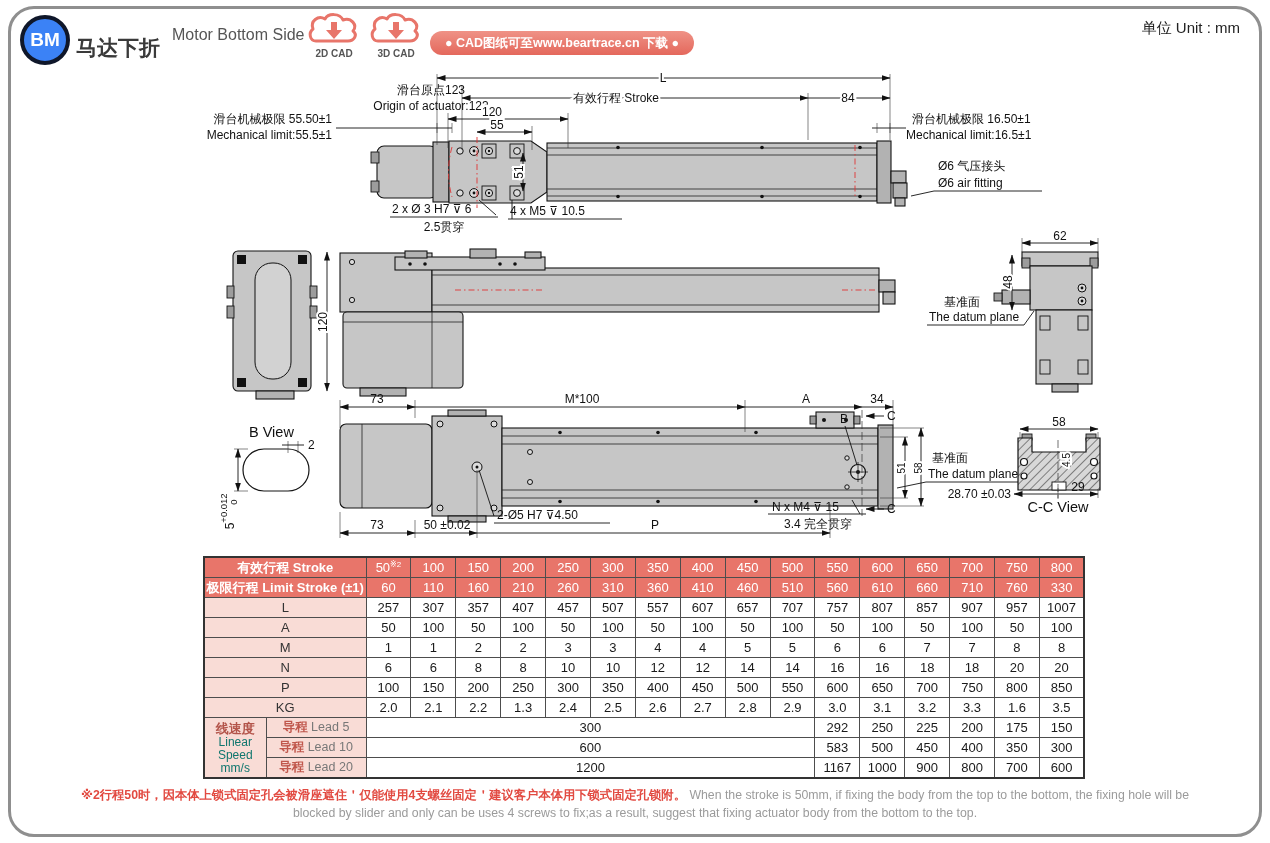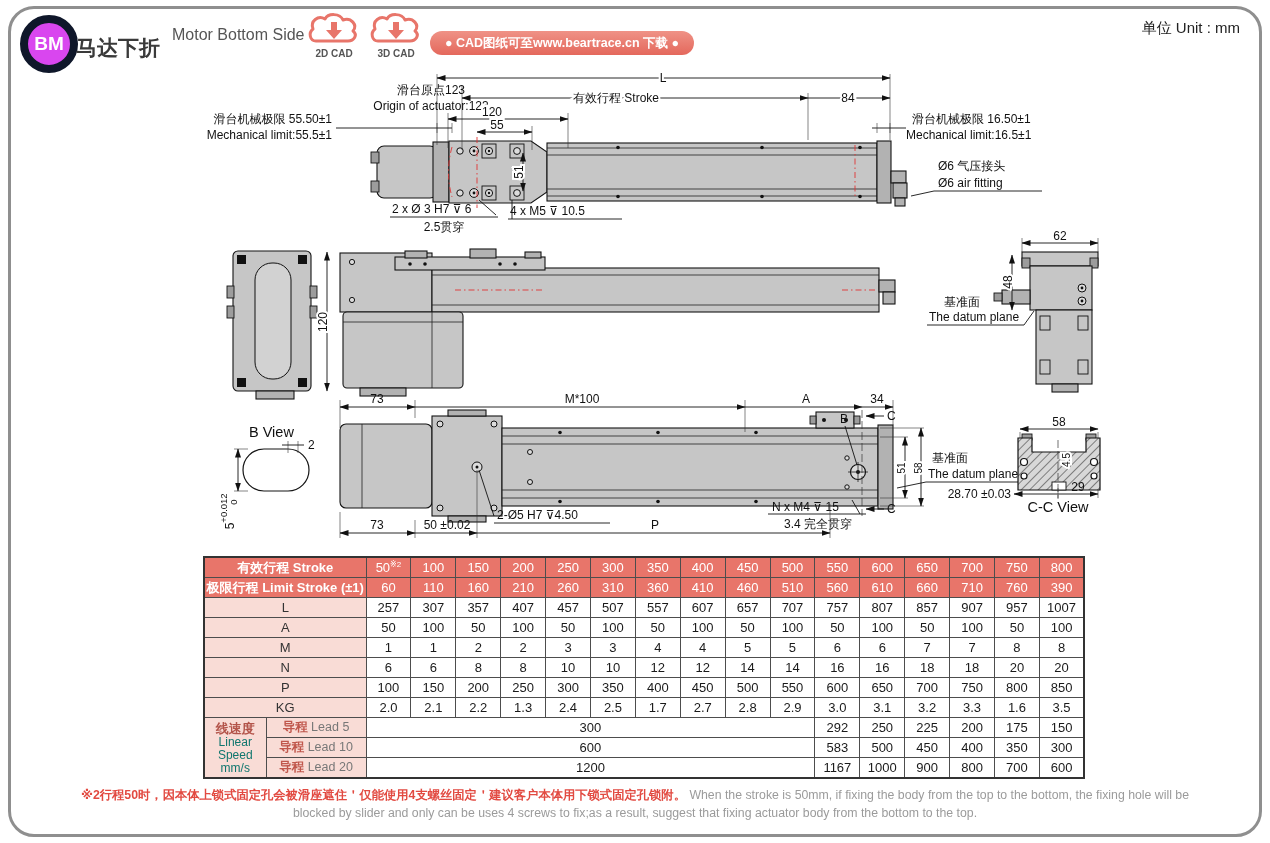--- a/index.html
+++ b/index.html
@@ -4,21 +4,21 @@
 <style>
   html,body{margin:0;padding:0;}
   body{
     width:1270px;height:843px;position:relative;background:#fff;
     font-family:"Liberation Sans","DejaVu Sans",sans-serif;color:#222;overflow:hidden;
   }
   .frame{position:absolute;left:8px;top:6px;right:8px;bottom:6px;
     border:3px solid #8f8f8f;border-radius:26px;pointer-events:none;}
   
   .badge{position:absolute;left:20px;top:15px;width:42px;height:42px;border-radius:50%;
-    background:#d946ef;border:8px solid #0f172a;color:#fff;font-weight:bold;font-size:19px;
+    background:#3b82f6;border:4px solid #0f172a;color:#fff;font-weight:bold;font-size:19px;
     display:flex;align-items:center;justify-content:center;}
   .title-cn{position:absolute;left:76px;top:34px;font-size:21px;font-weight:bold;color:#3a3a3a;}
   .title-en{position:absolute;left:172px;top:26px;font-size:16px;color:#555;}
   .cad-btn{position:absolute;top:11px;width:56px;text-align:center;cursor:pointer;}
   .cad-lbl{font-size:10px;font-weight:bold;color:#555;margin-top:-3px;}
   .pill{position:absolute;left:430px;top:31px;height:24px;line-height:24px;padding:0 15px;
     border-radius:13px;background:linear-gradient(180deg,#ef9286,#e4685c);
     color:#fff;font-size:12.5px;font-weight:bold;cursor:pointer;white-space:nowrap;}
   .unit{position:absolute;right:30px;top:19px;font-size:15px;color:#222;}
   
@@ -437,21 +437,21 @@
         <td class="hdr-val" data-name="limit-stroke-value">310</td>
         <td class="hdr-val" data-name="limit-stroke-value">360</td>
         <td class="hdr-val" data-name="limit-stroke-value">410</td>
         <td class="hdr-val" data-name="limit-stroke-value">460</td>
         <td class="hdr-val" data-name="limit-stroke-value">510</td>
         <td class="hdr-val" data-name="limit-stroke-value">560</td>
         <td class="hdr-val" data-name="limit-stroke-value">610</td>
         <td class="hdr-val" data-name="limit-stroke-value">660</td>
         <td class="hdr-val" data-name="limit-stroke-value">710</td>
         <td class="hdr-val" data-name="limit-stroke-value">760</td>
-        <td class="hdr-val" data-name="limit-stroke-value">390</td>
+        <td class="hdr-val" data-name="limit-stroke-value">330</td>
       </tr>
       <tr class="dim-row" data-name="row-L">
         <td class="lbl-cell" data-name="row-label" colspan="2">L</td>
         <td class="val" data-name="spec-value">257</td>
         <td class="val" data-name="spec-value">307</td>
         <td class="val" data-name="spec-value">357</td>
         <td class="val" data-name="spec-value">407</td>
         <td class="val" data-name="spec-value">457</td>
         <td class="val" data-name="spec-value">507</td>
         <td class="val" data-name="spec-value">557</td>
@@ -542,21 +542,21 @@
         <td class="val" data-name="spec-value">850</td>
       </tr>
       <tr class="dim-row" data-name="row-KG">
         <td class="lbl-cell" data-name="row-label" colspan="2">KG</td>
         <td class="val" data-name="spec-value">2.0</td>
         <td class="val" data-name="spec-value">2.1</td>
         <td class="val" data-name="spec-value">2.2</td>
         <td class="val" data-name="spec-value">1.3</td>
         <td class="val" data-name="spec-value">2.4</td>
         <td class="val" data-name="spec-value">2.5</td>
-        <td class="val" data-name="spec-value">1.7</td>
+        <td class="val" data-name="spec-value">2.6</td>
         <td class="val" data-name="spec-value">2.7</td>
         <td class="val" data-name="spec-value">2.8</td>
         <td class="val" data-name="spec-value">2.9</td>
         <td class="val" data-name="spec-value">3.0</td>
         <td class="val" data-name="spec-value">3.1</td>
         <td class="val" data-name="spec-value">3.2</td>
         <td class="val" data-name="spec-value">3.3</td>
         <td class="val" data-name="spec-value">1.6</td>
         <td class="val" data-name="spec-value">3.5</td>
       </tr>

